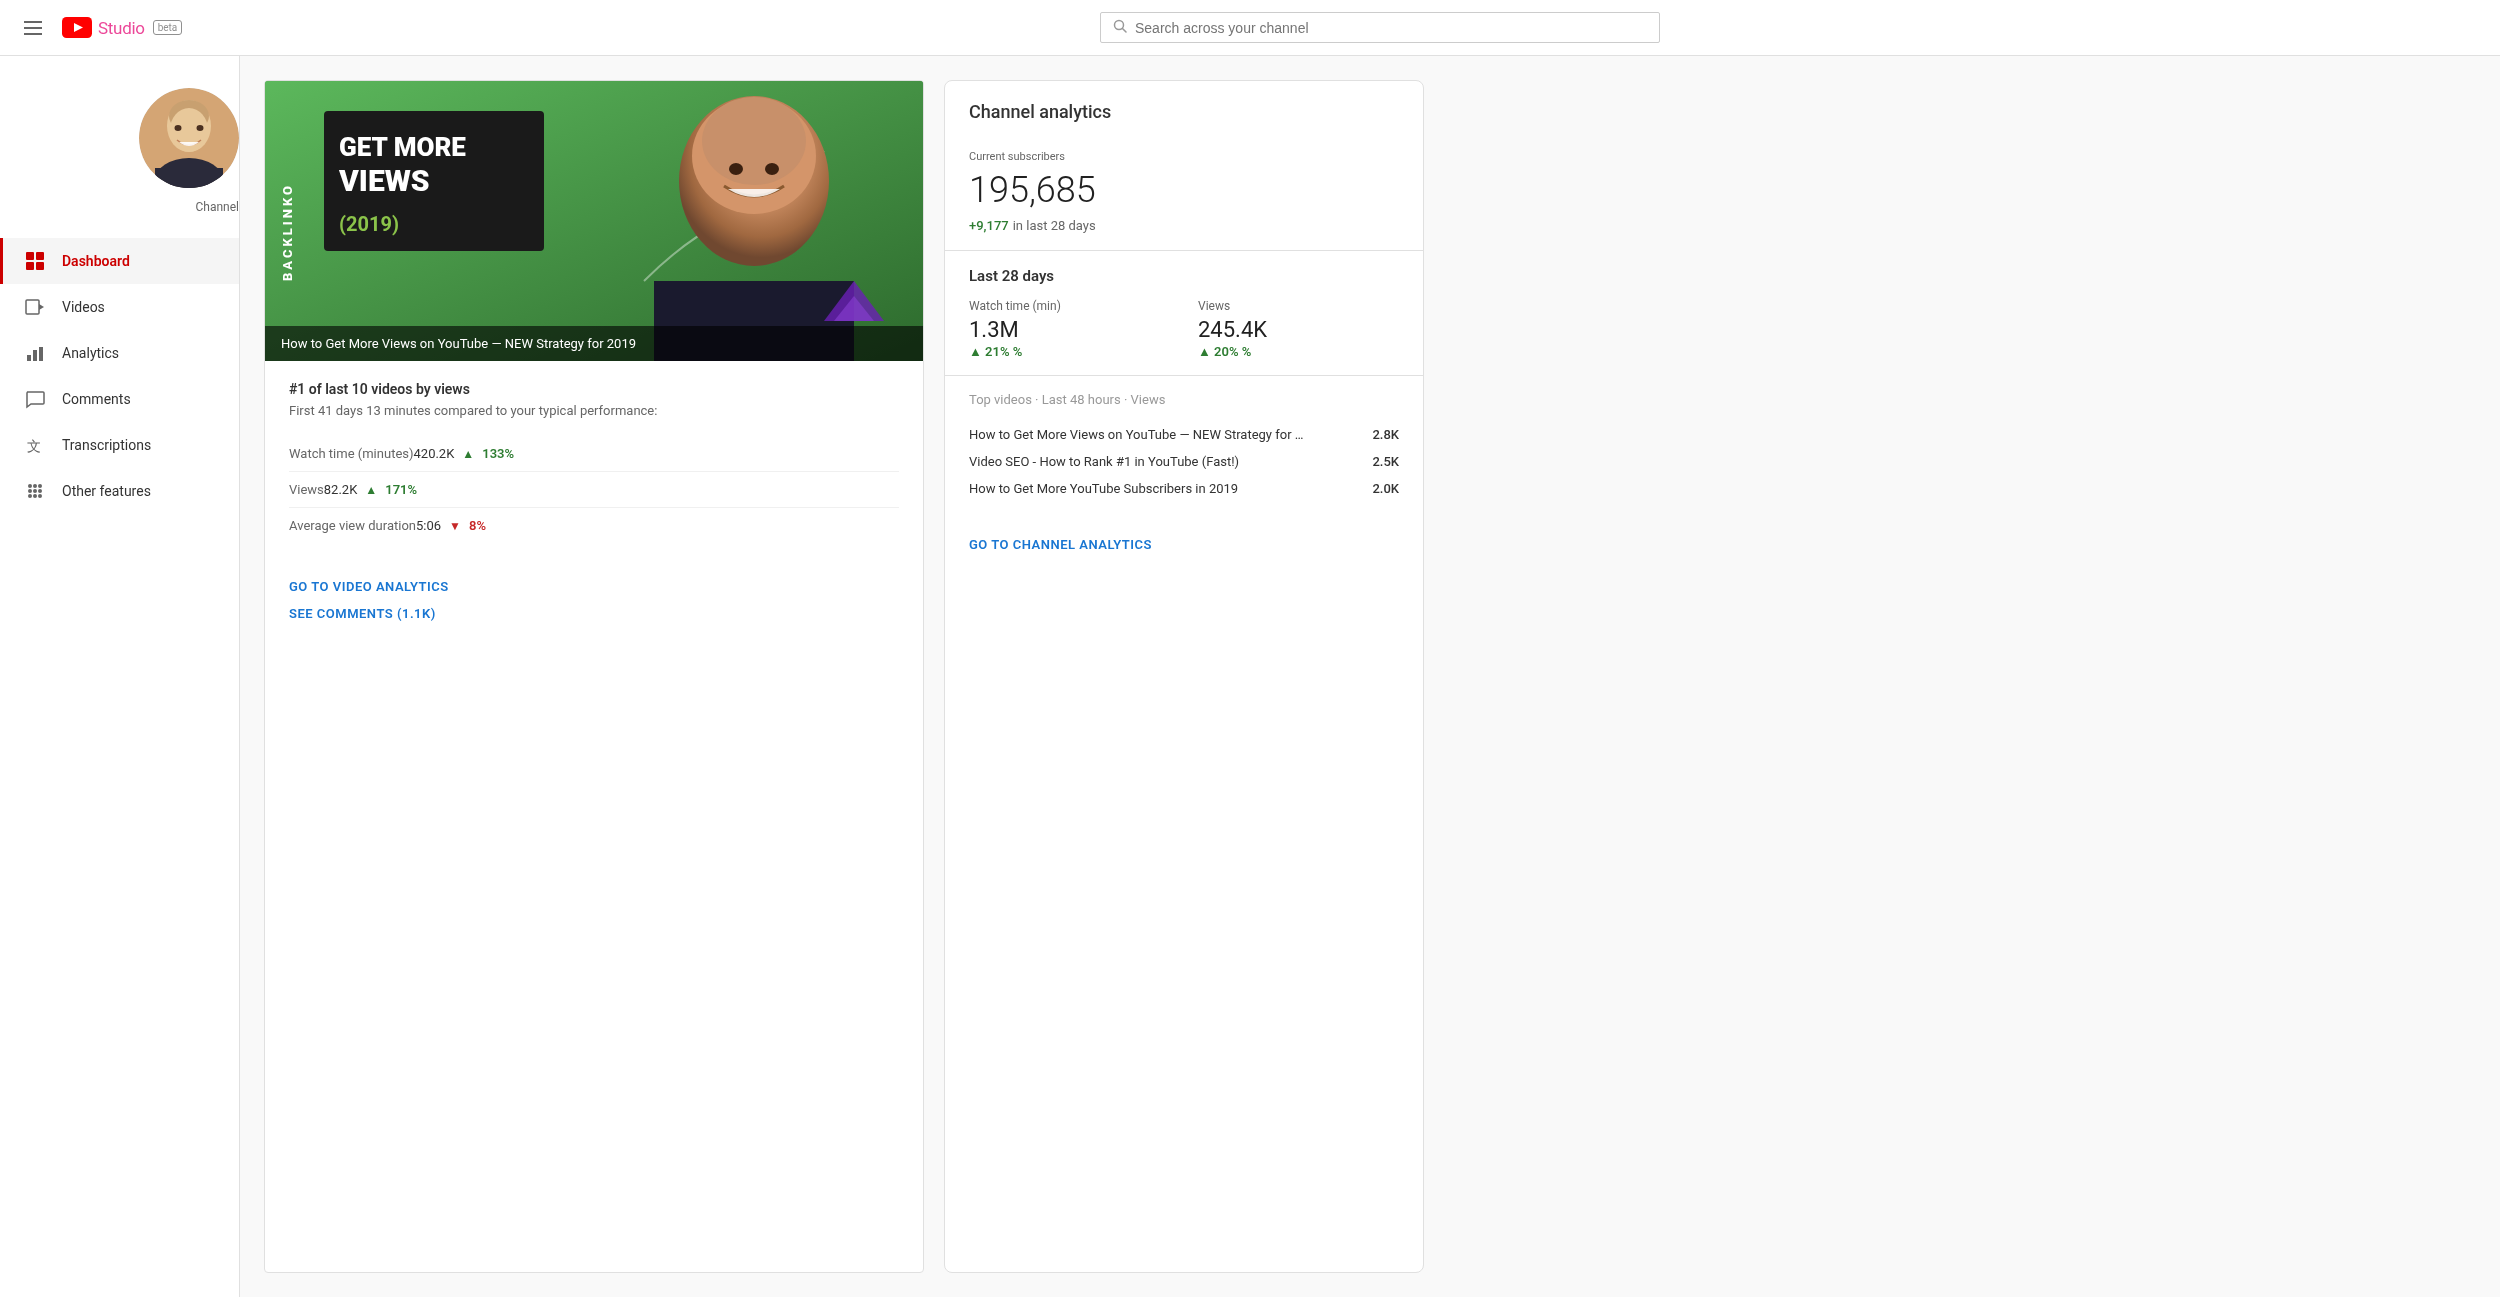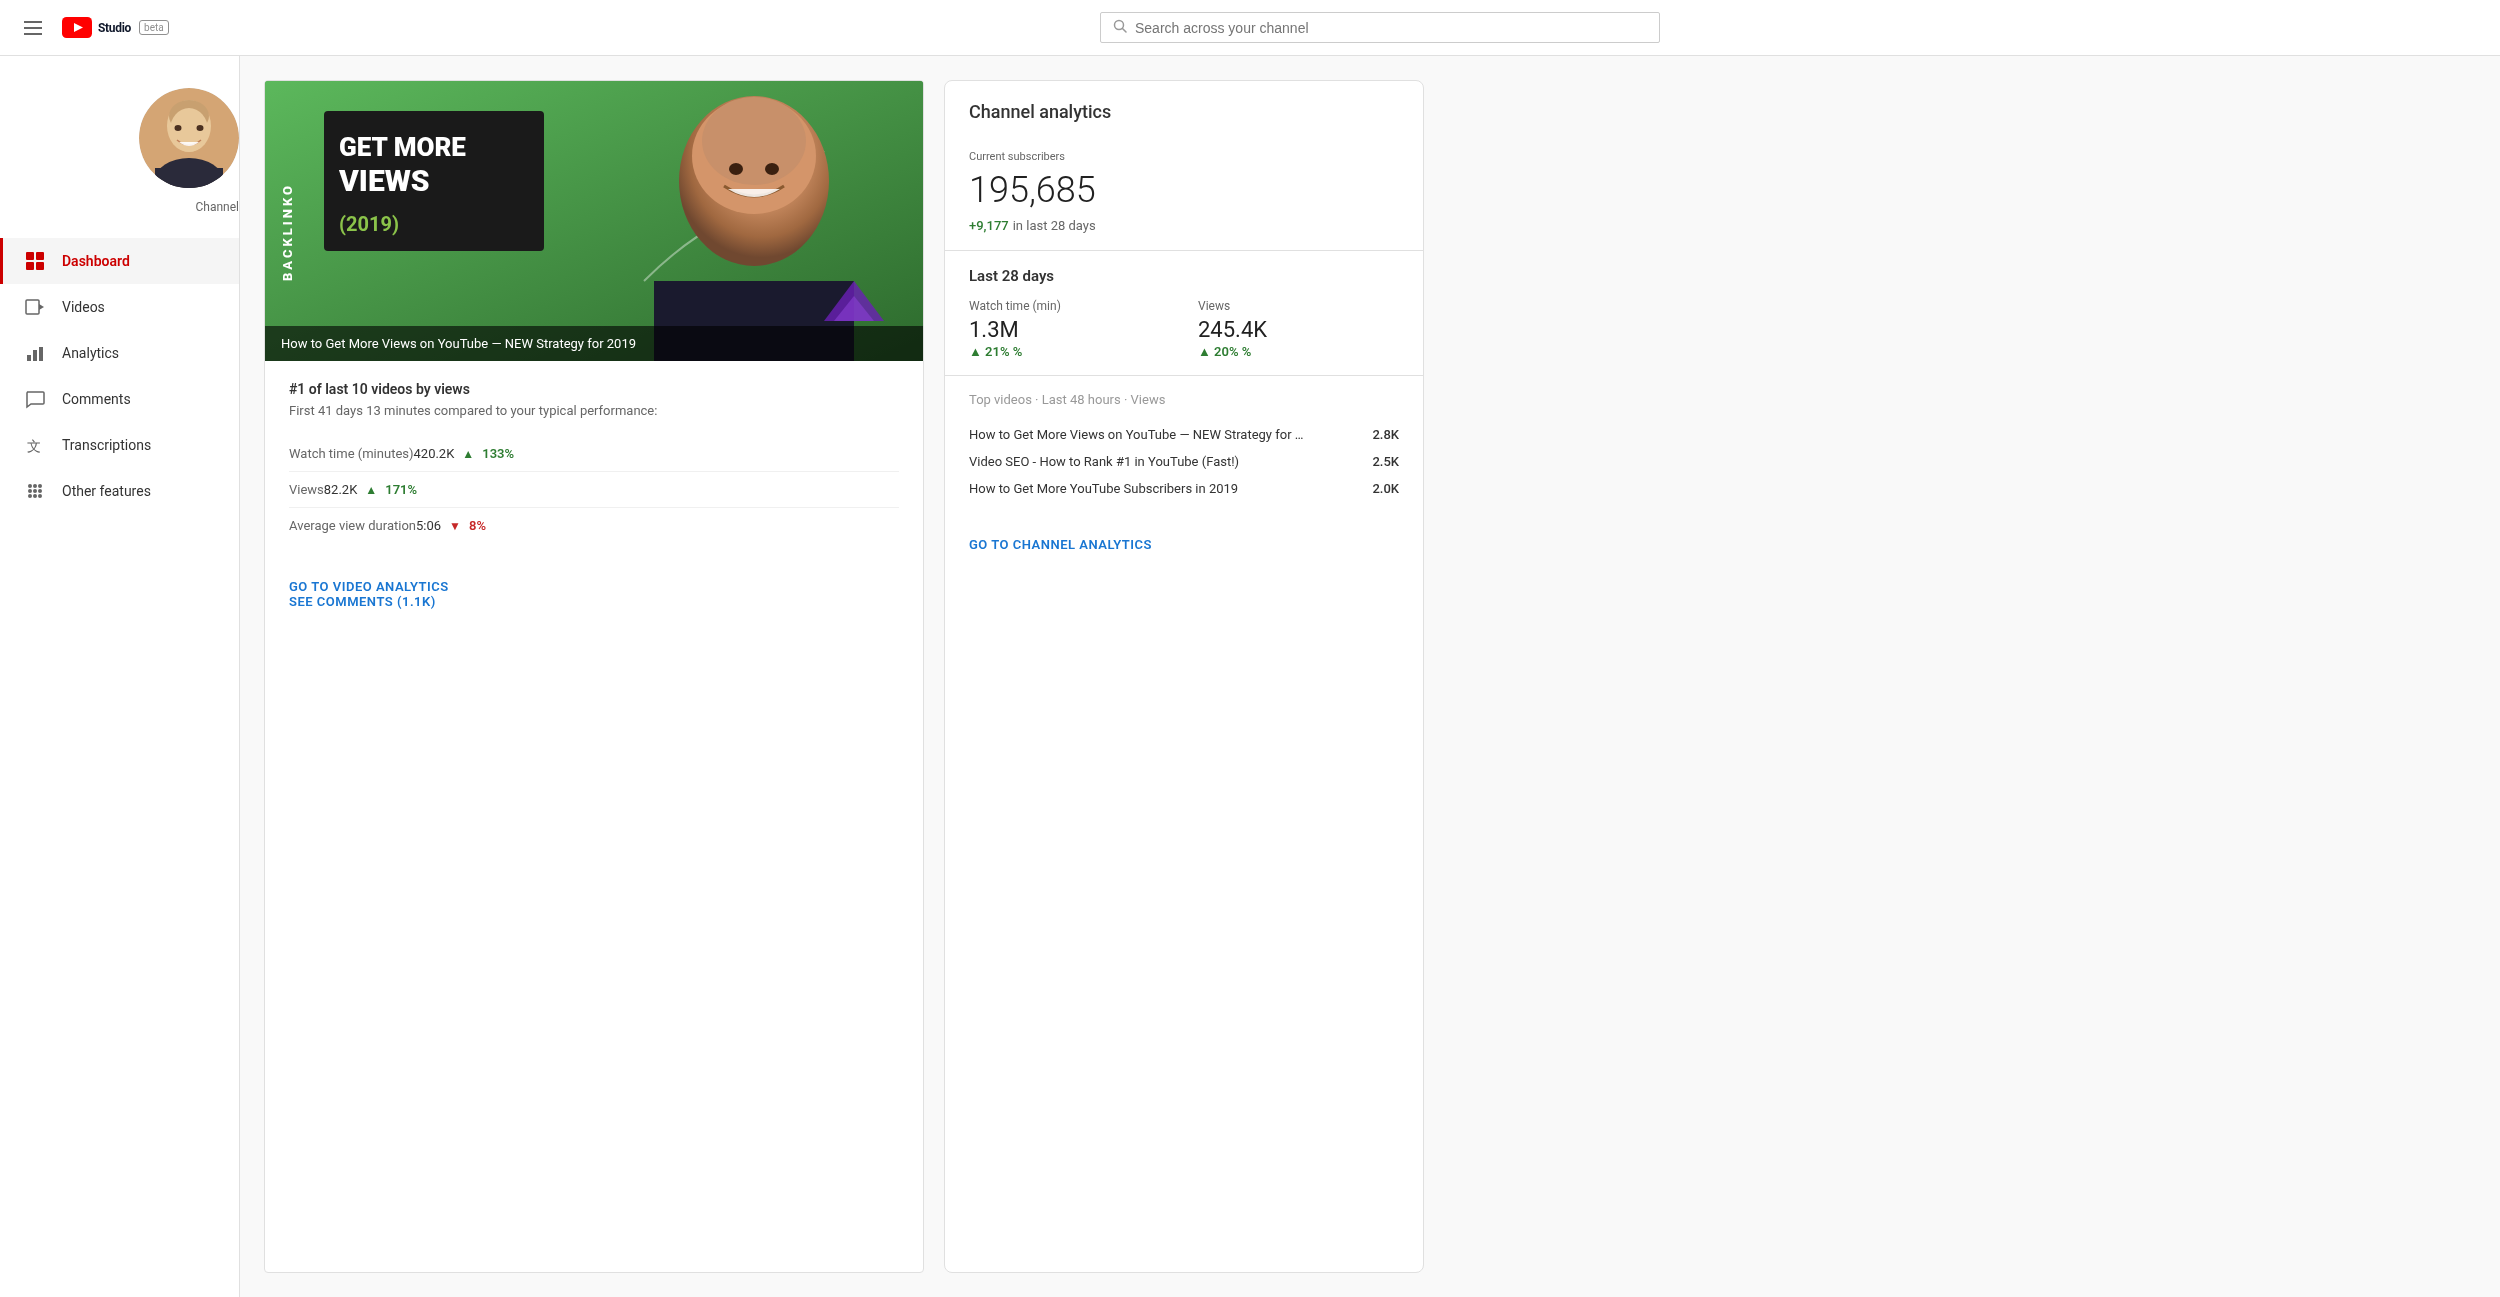--- a/index.html
+++ b/index.html
@@ -9,21 +9,21 @@
     .topnav {
       display: flex; align-items: center; background: #fff;
       height: 56px; padding: 0 16px; border-bottom: 1px solid #e0e0e0;
       position: fixed; top: 0; left: 0; right: 0; z-index: 100;
     }
     .topnav-left { display: flex; align-items: center; gap: 12px; min-width: 260px; }
     .hamburger { display: flex; flex-direction: column; gap: 4px; cursor: pointer; padding: 8px; }
     .hamburger span { display: block; width: 18px; height: 2px; background: #666; }
     .logo-area { display: flex; align-items: center; gap: 6px; }
     .yt-icon { width: 30px; height: 21px; }
-    .studio-text { font-size: 12px; font-weight: 700; color: #0f172a; letter-spacing: -0.3px; }
+    .studio-text { font-size: 17px; font-weight: 400; color: #ec4899; letter-spacing: -0.3px; }
     .beta-badge { font-size: 10px; color: #909090; border: 1px solid #909090; border-radius: 3px; padding: 1px 4px; margin-left: 2px; vertical-align: super; }
     .search-bar { flex: 1; display: flex; justify-content: center; }
     .search-input-wrap { display: flex; align-items: center; border: 1px solid #ccc; border-radius: 2px; padding: 6px 12px; background: #fff; width: 560px; gap: 8px; }
     .search-input-wrap input { border: none; outline: none; font-size: 14px; width: 100%; color: #555; background: transparent; }
     .search-icon-wrap { color: #999; font-size: 14px; }
 
     
     .main-layout { display: flex; margin-top: 56px; height: calc(100vh - 56px); }
 
     
@@ -51,21 +51,21 @@
     .video-perf { font-size: 13px; color: #666; margin-bottom: 18px; }
     .stat-row { display: flex; align-items: center; justify-content: flex-start; padding: 10px 0; border-bottom: 1px solid #f0f0f0; font-size: 13px; color: #666; }
     .stat-row:last-of-type { border-bottom: none; }
     .stat-value { display: flex; align-items: center; gap: 8px; }
     .stat-number { color: #333; }
     .arrow-up { color: #2e7d32; font-size: 12px; }
     .arrow-down { color: #c62828; font-size: 12px; }
     .pct-up { color: #2e7d32; font-weight: 600; }
     .pct-down { color: #c62828; font-weight: 600; }
 
-    .video-links { padding: 16px 24px; display: flex; flex-direction: column; }
+    .video-links { padding: 16px 24px; display: flex; flex-direction: column; gap: 12px; }
     .blue-link { color: #1976d2; font-size: 13px; font-weight: 600; text-transform: uppercase; cursor: pointer; letter-spacing: 0.5px; text-decoration: none; }
 
     
     .analytics-card { width: 480px; background: #fff; border-radius: 8px; border: 1px solid #e0e0e0; flex-shrink: 0; }
     .analytics-header { padding: 20px 24px 12px; }
     .analytics-title { font-size: 18px; font-weight: 500; color: #333; }
     .analytics-section { padding: 16px 24px; border-bottom: 1px solid #e0e0e0; }
     .section-label { font-size: 11px; color: #666; margin-bottom: 6px; }
     .big-number { font-size: 36px; font-weight: 300; color: #212121; margin-bottom: 4px; }
     .growth-positive { color: #2e7d32; font-size: 13px; font-weight: 500; }

